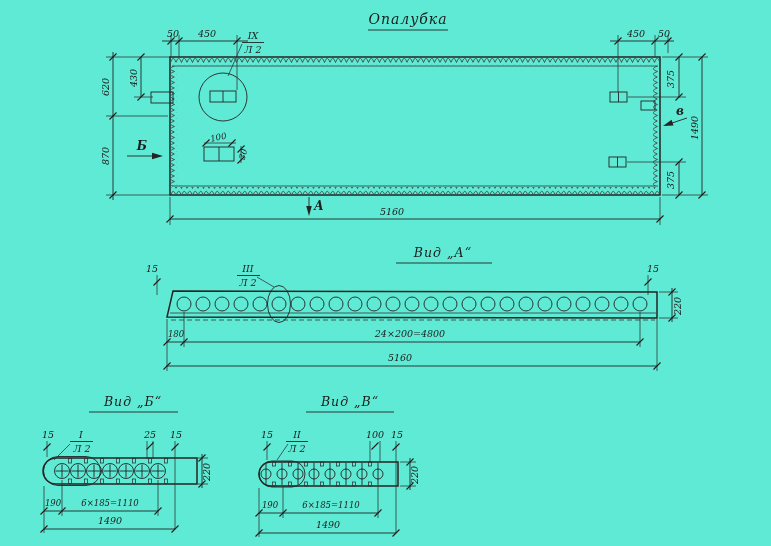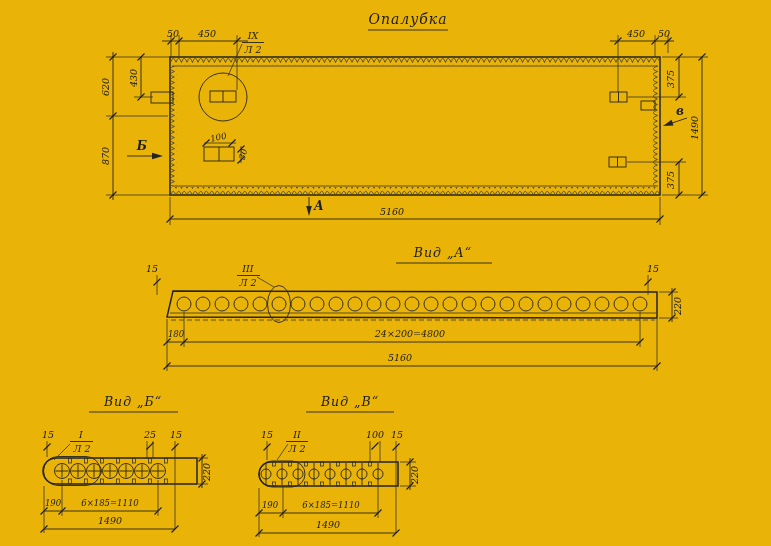--- a/index.html
+++ b/index.html
@@ -1,16 +1,16 @@
 <!DOCTYPE html>
 <html><head>
 <meta charset="utf-8">
 <style>
   html,body{margin:0;padding:0;background:#ffffff;}
-  .sheet{width:771px;height:546px;background:#eab308;position:relative;overflow:hidden;}
+  .sheet{width:771px;height:546px;background:#5eead4;position:relative;overflow:hidden;}
   svg text{font-family:"DejaVu Serif","Liberation Serif",serif;font-style:italic;fill:#1c1c1c;}
   .t-title{font-size:14px;letter-spacing:1px;}
   .t-view{font-size:12.5px;letter-spacing:1px;}
   .t-dim{font-size:9.5px;}
   .t-dim-s{font-size:8.5px;}
   .t-mark{font-size:12px;font-weight:bold;}
   .ln{stroke:#242424;stroke-width:1.5;fill:none;}
   .ln2{stroke:#242424;stroke-width:0.9;fill:none;}
   .thin{stroke:#2f2f2f;stroke-width:0.75;fill:none;}
   .fillb{fill:#242424;stroke:none;}

